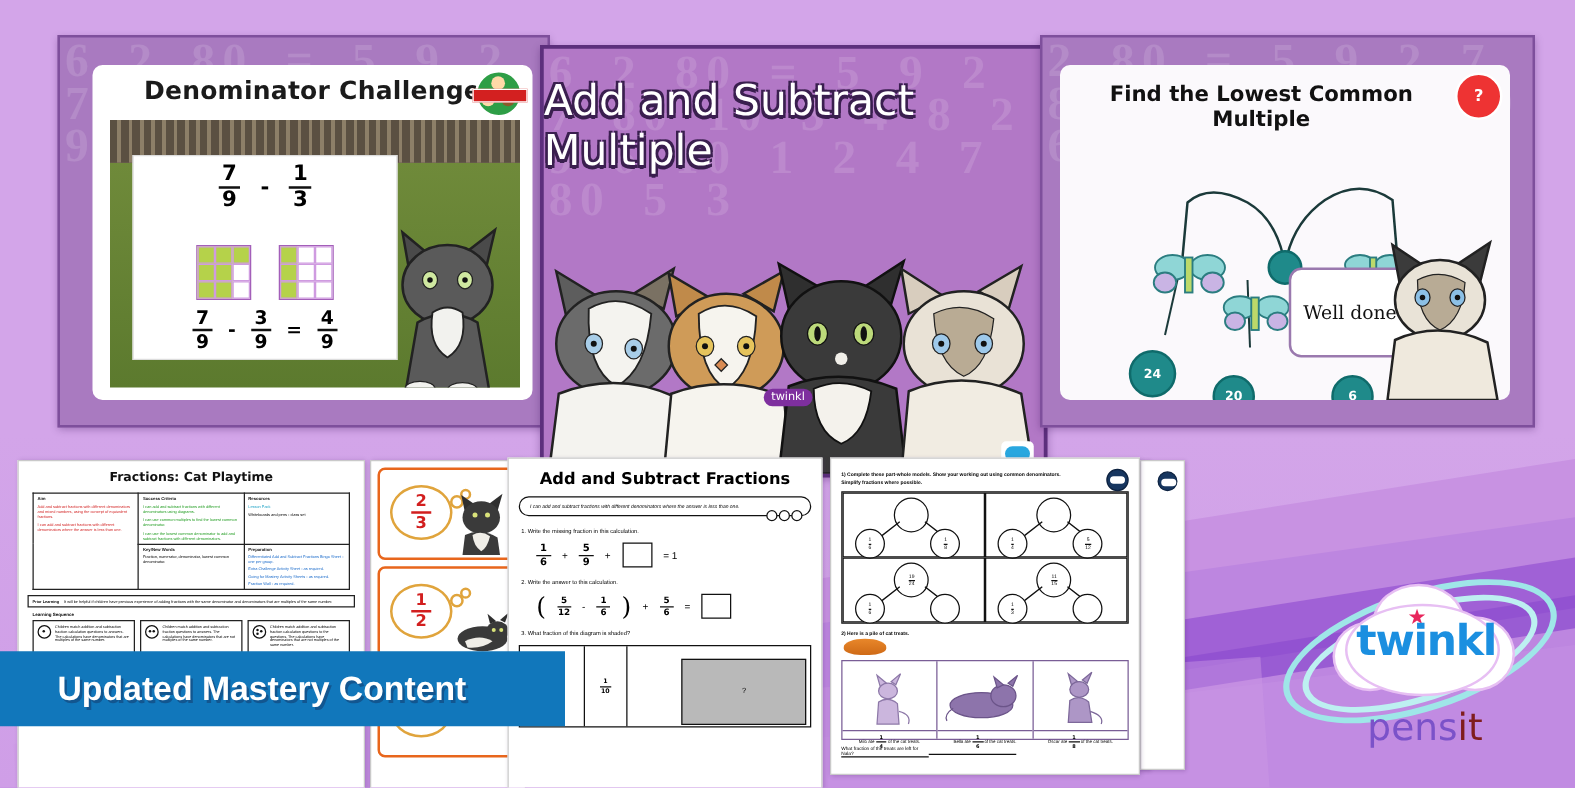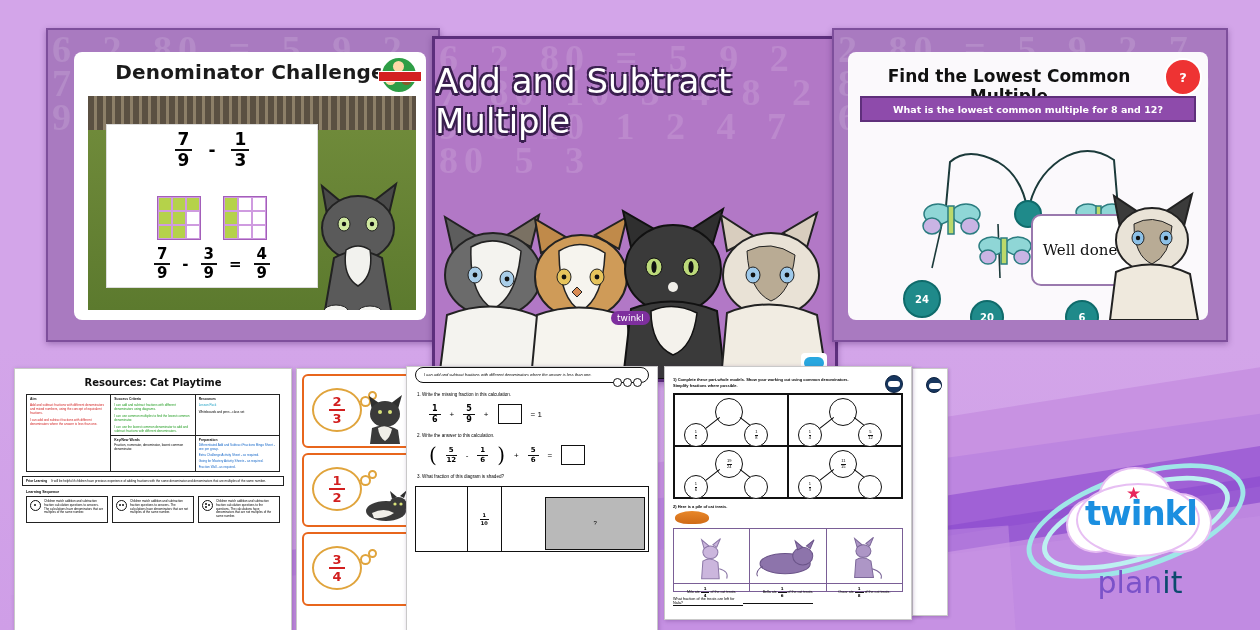--- a/index.html
+++ b/index.html
@@ -160,21 +160,21 @@
   .logo .cloud i{position:absolute;background:#fff;border-radius:50%;border:2px solid #e7bff3;}
   .logo .c1{left:16px;top:20px;width:120px;height:70px;}
   .logo .c2{left:6px;top:34px;width:56px;height:52px;}
   .logo .c3{left:88px;top:30px;width:60px;height:56px;}
   .logo .c4{left:38px;top:4px;width:70px;height:58px;}
   .logo .word{position:absolute;left:56px;top:38px;width:130px;text-align:center;color:#1b8fe0;font-size:34px;font-weight:bold;
      font-family:"DejaVu Sans",sans-serif;letter-spacing:-1px;}
   .logo .star{position:absolute;left:106px;top:28px;color:#e8265c;font-size:17px;}
   .logo .planit{position:absolute;left:40px;top:110px;width:160px;text-align:center;font-size:30px;color:#7b52c9;
      font-family:"DejaVu Sans",sans-serif;}
-  .logo .planit i{color:#0c4a6e;font-style:normal;text-align:center;}
+  .logo .planit i{color:#7f1d1d;font-style:normal;text-align:center;}
 </style>
 </head>
 <body>
 
 <div class="stage">
 
   <div class="bg-base"></div>
   <div class="swoosh sw1"></div>
   <div class="swoosh sw2"></div>
   <div class="swoosh sw5"></div>
@@ -328,21 +328,20 @@
     <div class="twinkl-badge-sm">
         <div class="cloud"></div>
       </div>
   </div>
 
   <div class="slide slide-c">
     <div class="numbg">2 80 = 5 9 2 7 80 10 3 4 8 2 9 6 10 1 2 4 7</div>
     <div class="slide-inner">
       <div class="sc-title">Find the Lowest Common Multiple</div>
       <div class="sc-badge">?</div>
-      <div class="sc-qbar">What is the lowest common multiple for 8 and 12?</div>
 
       <svg style="position:absolute;left:40px;top:76px;width:280px;height:160px" viewBox="0 0 280 160">
         <path d="M58 78 L62 34 Q80 18 110 34 Q134 48 140 84" fill="none" stroke="#1b3a3a" stroke-width="2"></path>
         <path d="M230 80 L226 32 Q200 14 172 32 Q146 50 140 84" fill="none" stroke="#1b3a3a" stroke-width="2"></path>
         <path d="M58 78 L44 140" stroke="#1b3a3a" stroke-width="1.6" fill="none"></path>
         <path d="M110 96 L112 150" stroke="#1b3a3a" stroke-width="1.6" fill="none"></path>
         <path d="M208 96 L204 150" stroke="#1b3a3a" stroke-width="1.6" fill="none"></path>
         <circle cx="140" cy="86" r="13" fill="#1f8a8a" stroke="#0f6b6b" stroke-width="2"></circle>
         <g stroke="#2b7d80" stroke-width="1.5" fill="#8fd6d6">
           <ellipse cx="50" cy="86" rx="14" ry="10"></ellipse>
@@ -375,21 +374,21 @@
         <ellipse cx="38" cy="58" rx="6" ry="7" fill="#8cc0e6" stroke="#222"></ellipse>
         <ellipse cx="66" cy="58" rx="6" ry="7" fill="#8cc0e6" stroke="#222"></ellipse>
         <circle cx="38" cy="58" r="2.2" fill="#111"></circle>
           <circle cx="66" cy="58" r="2.2" fill="#111"></circle>
         <path d="M16 92 Q52 76 90 94 L98 140 L10 140 Z" fill="#efe9dd" stroke="#222" stroke-width="2"></path>
       </svg>
     </div>
   </div>
 
   <div class="doc doc-plan">
-    <div class="plan-title">Resources: Cat Playtime</div>
+    <div class="plan-title">Fractions: Cat Playtime</div>
     <table class="plan-table">
       <tbody>
           <tr>
         <td rowspan="2">
           <span class="ph">Aim</span>
           <div class="red">Add and subtract fractions with different denominators and mixed numbers, using the concept of equivalent fractions.</div>
           <div class="red" style="margin-top:3px">I can add and subtract fractions with different denominators where the answer is less than one.</div>
         </td>
         <td>
           <span class="ph">Success Criteria</span>
@@ -653,20 +652,21 @@
         </div>
       </div>
     </div>
 
     <div class="ms-final">
       <span>What fraction of the treats are left for Nala?</span><span></span>
     </div>
   </div>
 
   <div class="doc doc-ws">
+    <div class="ws-title">Add and Subtract Fractions</div>
     <div class="ws-sc">
       <span>I can add and subtract fractions with different denominators where the answer is less than one.</span>
       <span class="rings">
           <span></span>
           <span></span>
           <span></span>
         </span>
     </div>
 
     <div class="q">1.  Write the missing fraction in this calculation.</div>
@@ -715,32 +715,35 @@
           <span class="num" style="border-bottom:.7px solid #111">1</span>
           <span class="den">10</span>
         </span>
       </div>
       <div class="c3">
         <div class="grey">?</div>
       </div>
     </div>
   </div>
 
+  <div class="banner">
+    <span>Updated Mastery Content</span>
+  </div>
 
   <div class="logo">
     <div class="ringwrap">
       <div class="ring r1"></div>
         <div class="ring r2"></div>
     </div>
     <div class="cloud">
       <i class="c2"></i>
         <i class="c3"></i>
         <i class="c4"></i>
         <i class="c1"></i>
     </div>
     <div class="star">★</div>
     <div class="word">twinkl</div>
     <div class="planit">
-      <span>plan</span><i>it</i>
+      <span>pens</span><i>it</i>
     </div>
   </div>
 
 </div>
 
 </body></html>

